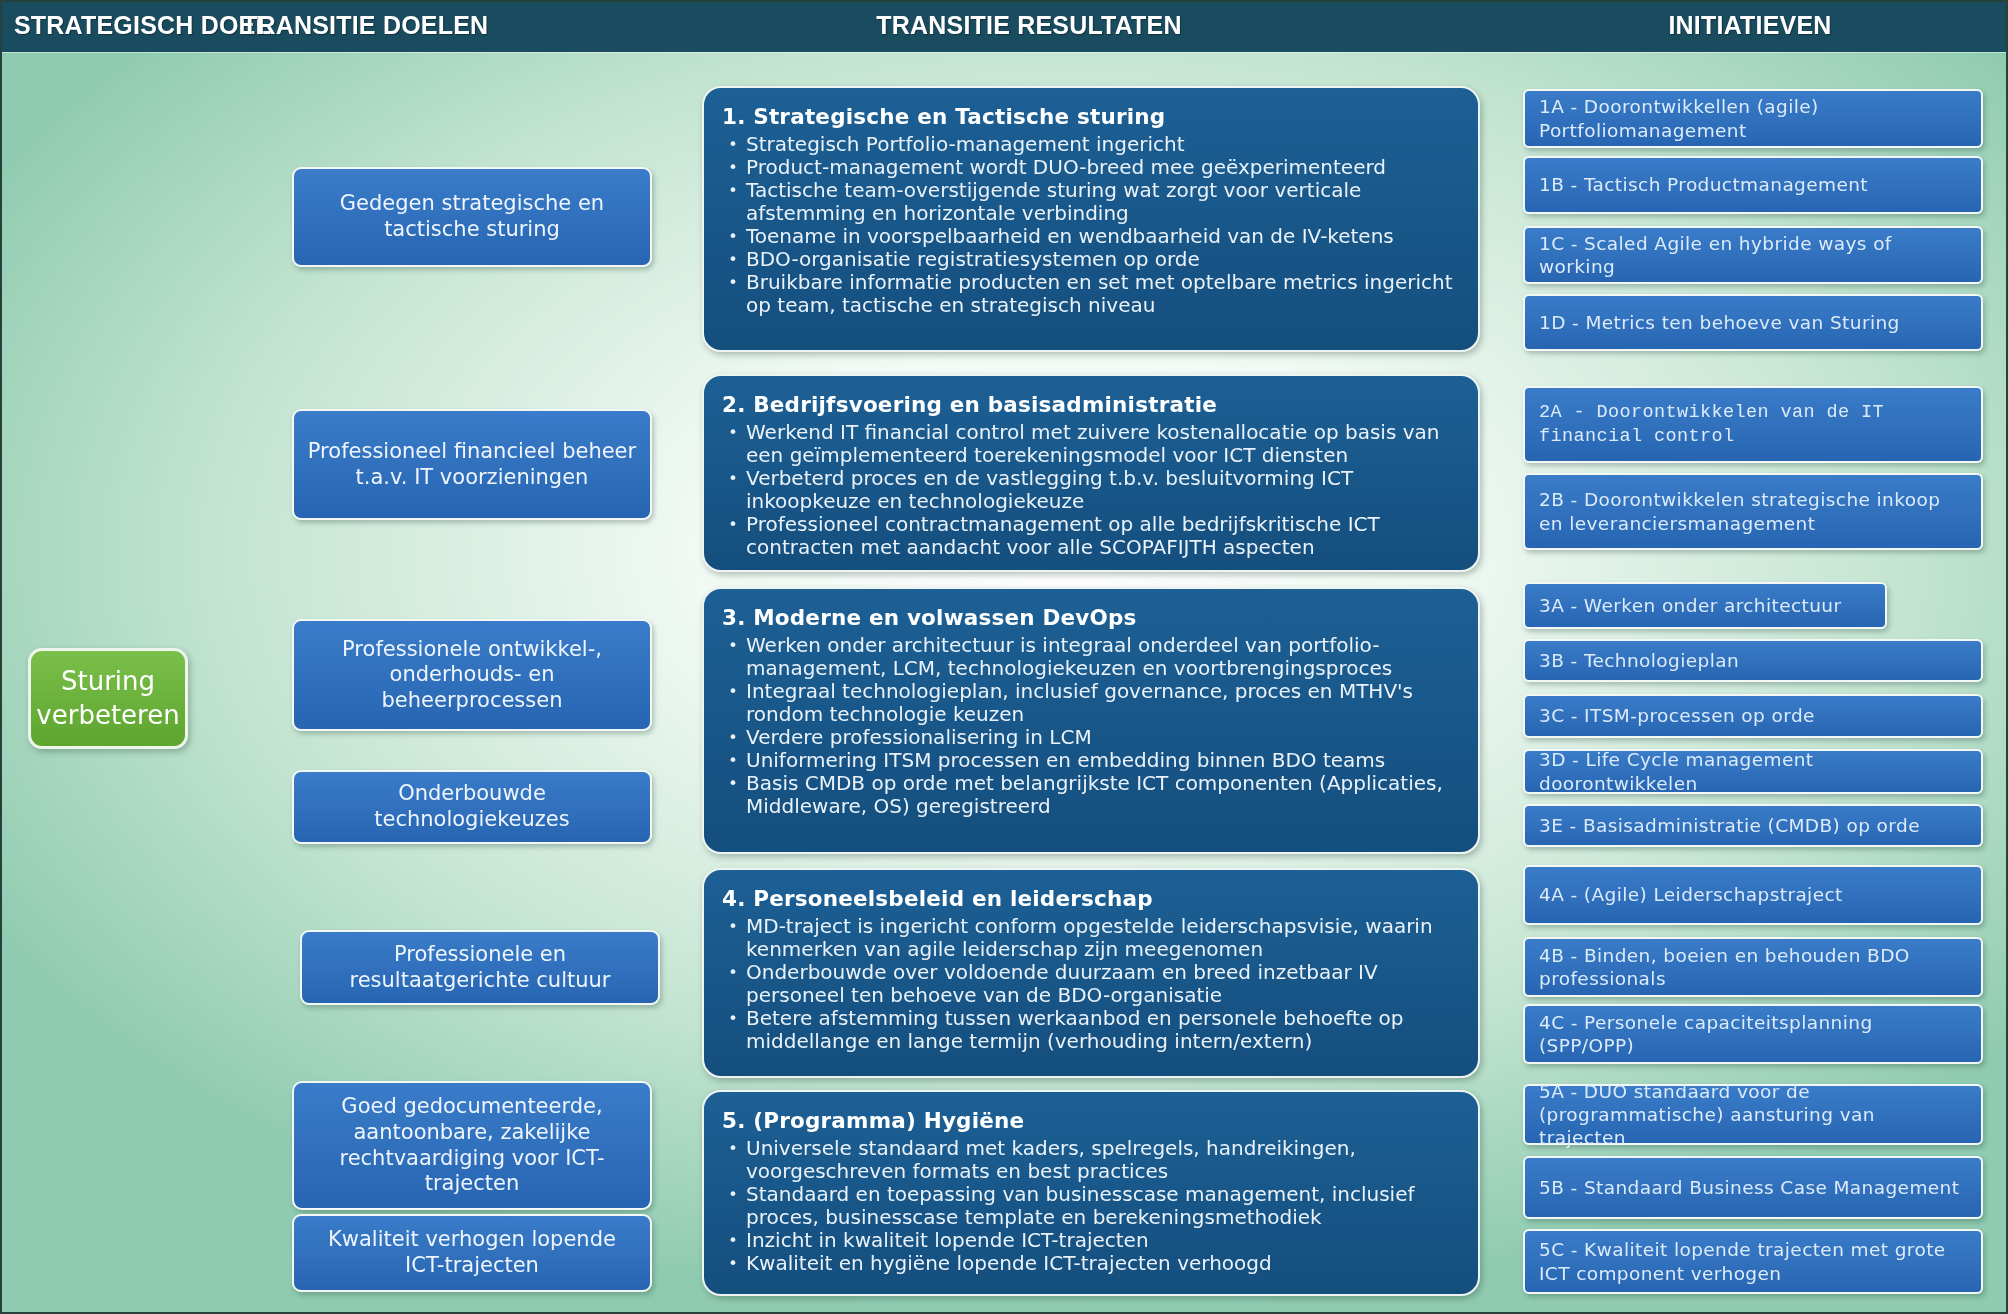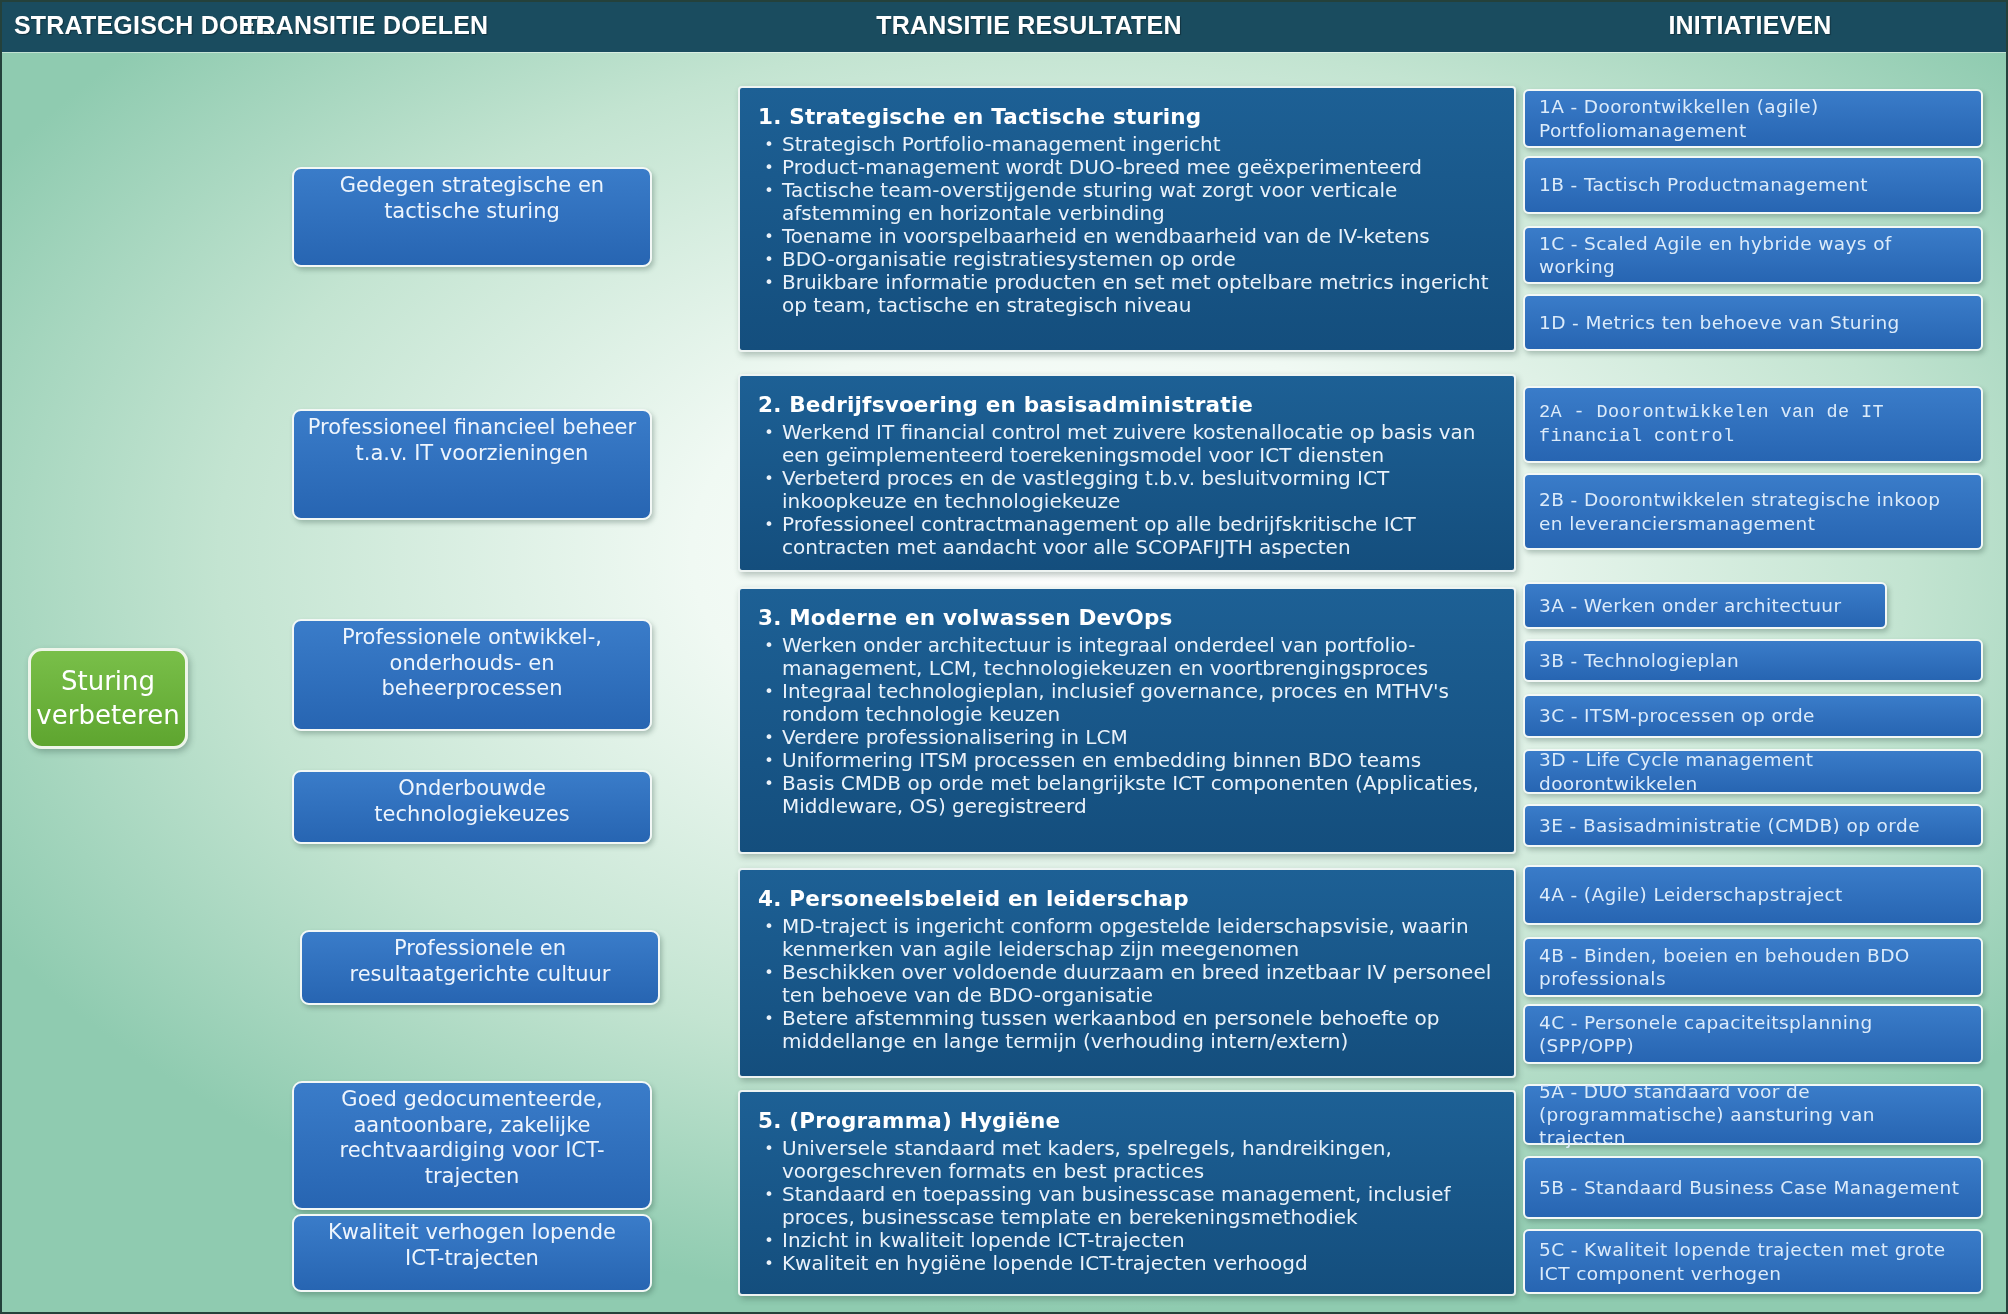--- a/index.html
+++ b/index.html
@@ -37,21 +37,21 @@
   .h.c3 { left: 1027px; transform: translateX(-50%); }
   .h.c4 { left: 1748px; transform: translateX(-50%); }
 
   .box { position: absolute; box-sizing: border-box; }
 
   .goal-box {
     background: linear-gradient(180deg, #3a7cc9 0%, #2765b2 100%);
     border: 2px solid #f3f8f6;
     border-radius: 9px;
     box-shadow: 2px 3px 5px rgba(30,60,50,0.28);
-    display: flex; align-items: flex-start; justify-content: center;
+    display: flex; align-items: center; justify-content: center;
     text-align: center;
     color: #eef5fd;
     font-size: 21px;
     line-height: 1.22;
     padding: 4px 12px;
   }
 
   .init-box {
     background: linear-gradient(180deg, #3a7cc9 0%, #2765b2 100%);
     border: 2px solid #f3f8f6;
@@ -61,25 +61,24 @@
     color: #dcebfa;
     font-size: 18.5px;
     line-height: 1.25;
     letter-spacing: 0.4px;
     padding: 4px 14px;
   }
 
   .result-box {
     background: linear-gradient(180deg, #1d6095 0%, #144e7d 100%);
     border: 2px solid #eef4f2;
-    border-radius: 4px;
+    border-radius: 19px;
     box-shadow: 2px 3px 6px rgba(30,60,50,0.3);
     color: #eaf2fa;
     padding: 16px 22px 10px 16px;
-    margin-left: 36px;
   }
   .r-title {
     font-weight: bold;
     font-size: 21.5px;
     color: #ffffff;
     margin: 0 0 4px 2px;
     letter-spacing: 0.2px;
   }
   .r-bullet { display: flex; font-size: 20px; line-height: 23px; }
   .r-bullet .dot { flex: 0 0 26px; text-align: center; font-size: 16px; }
@@ -204,21 +203,21 @@
         </div>
       </div>
       <div class="box result-box" style="left: 700px; top: 866px; width: 778px; height: 210px;">
         <div class="r-title">4. Personeelsbeleid en leiderschap</div>
         <div class="r-bullet">
           <span class="dot">•</span>
           <span class="txt">MD-traject is ingericht conform opgestelde leiderschapsvisie, waarin kenmerken van agile leiderschap zijn meegenomen</span>
         </div>
         <div class="r-bullet">
           <span class="dot">•</span>
-          <span class="txt">Beschikken over voldoende duurzaam en breed inzetbaar IV personeel ten behoeve van de BDO-organisatie</span>
+          <span class="txt">Onderbouwde over voldoende duurzaam en breed inzetbaar IV personeel ten behoeve van de BDO-organisatie</span>
         </div>
         <div class="r-bullet">
           <span class="dot">•</span>
           <span class="txt">Betere afstemming tussen werkaanbod en personele behoefte op middellange en lange termijn (verhouding intern/extern)</span>
         </div>
       </div>
       <div class="box result-box" style="left: 700px; top: 1088px; width: 778px; height: 206px;">
         <div class="r-title">5. (Programma) Hygiëne</div>
         <div class="r-bullet">
           <span class="dot">•</span>

